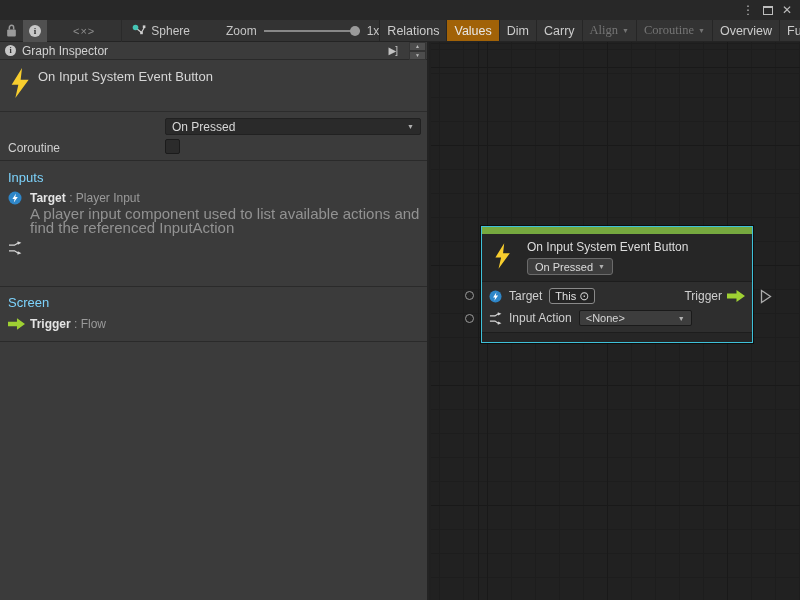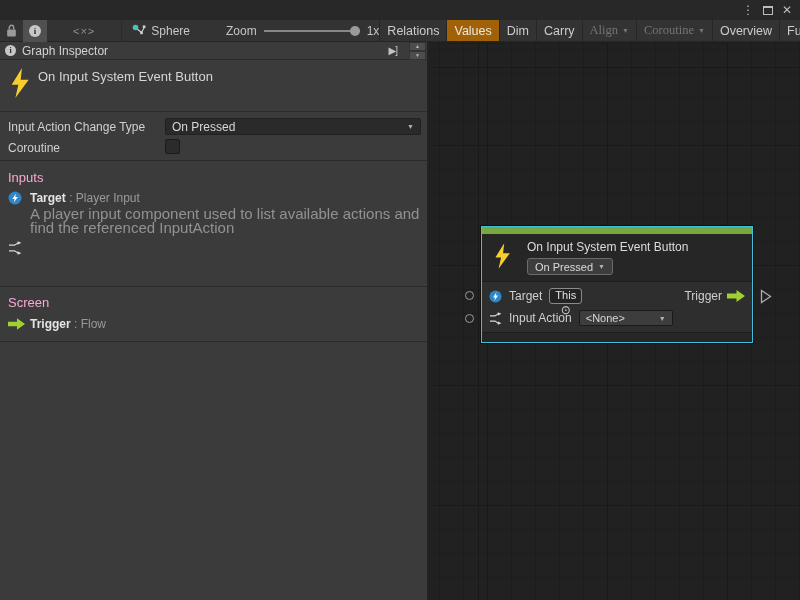--- a/index.html
+++ b/index.html
@@ -60,21 +60,21 @@
 
   .field-label { position:absolute; left:8px; font-size:12px; color:#d0d0d0; }
   .dropdown { position:absolute; left:165px; width:256px; height:17px; background:#2a2a2a;
               border:1px solid #212121; border-radius:2px; display:flex; align-items:center;
               padding:0 6px; font-size:12px; color:#d8d8d8; }
   .dropdown .dd-arrow { margin-left:auto; }
   .checkbox { position:absolute; left:165px; width:15px; height:15px; background:#2b2b2b;
               border:1px solid #1b1b1b; border-radius:2px; }
   .divider { position:absolute; left:0; width:100%; border-top:1px solid #2a2a2a; }
 
-  .sect-header { position:absolute; left:8px; font-size:13px; color:#f9a8d4; }
+  .sect-header { position:absolute; left:8px; font-size:13px; color:#7dd3fc; }
   .io-icon { position:absolute; left:8px; width:14px; height:14px; }
   .io-name { position:absolute; left:30px; font-size:12px; color:#9a9a9a; }
   .io-name b { color:#e4e4e4; font-weight:bold; }
   .io-desc { position:absolute; left:30px; width:392px; font-size:15px; line-height:14px; color:#929292; }
 
   
   .canvas { position:absolute; left:431px; top:42px; width:369px; height:558px; background:#212121;
     background-image:
       repeating-linear-gradient(90deg,#191919 0 1px, transparent 1px 120px),
       repeating-linear-gradient(180deg,#191919 0 1px, transparent 1px 120px),
@@ -88,24 +88,24 @@
   .node-header { position:relative; height:47px; background:#262626; }
   .bolt-node { position:absolute; left:12px; top:8px; width:17px; height:28px; }
   .node-title { position:absolute; left:45px; top:6px; font-size:12px; color:#dcdcdc; white-space:nowrap; }
   .event-btn { position:absolute; left:45px; top:24px; height:17px; display:flex; align-items:center;
                gap:5px; padding:0 7px; background:#3d3d3d; border:1px solid #6b6b6b; border-radius:3px;
                font-size:11px; color:#dcdcdc; }
   .node-body { border-top:1px solid #1d1d1d; background:#2e2e2e; padding:3px 0; }
   .node-row { height:22px; display:flex; align-items:center; padding:0 7px; }
   .node-row .lbl { margin-left:7px; font-size:12px; color:#cfcfcf; }
   .this-btn { margin-left:7px; display:flex; align-items:center; gap:3px; height:16px; padding:0 5px;
-              background:#242424; border:1px solid #8a8a8a; border-radius:3px; font-size:11px; color:#e2e2e2;flex-direction:column; }
+              background:#242424; border:1px solid #8a8a8a; border-radius:3px; font-size:11px; color:#e2e2e2; }
   .scope-glyph { font-size:12px; color:#cfcfcf; line-height:1; }
   .trigger-out { margin-left:auto; display:flex; align-items:center; gap:5px; font-size:12px; color:#cfcfcf; }
-  .none-select { margin-left:7px; width:94px; height:16px; display:flex; align-items:center;
+  .none-select { margin-left:7px; width:113px; height:16px; display:flex; align-items:center;
                  padding:0 6px; background:#3d3d3d; border:1px solid #1a1a1a; border-radius:2px;
                  font-size:11px; color:#d6d6d6; }
   .none-select .dd-arrow { margin-left:auto; }
   .node-footer { height:10px; background:#262626; border-top:1px solid #1d1d1d; }
 
   .port-circle { position:absolute; width:9px; height:9px; border:1.5px solid #9a9a9a; border-radius:50%; }
   .port-tri { position:absolute; }
 </style>
 </head>
 <body>
@@ -192,21 +192,20 @@
       </span>
     </div>
 
     <div class="insp-title">
       <svg class="bolt-big" viewBox="0 0 12 18">
         <polygon points="7.2,0 1,10 5,10 3.2,18 11.2,7 6.4,7" fill="#F8CE2E"></polygon>
       </svg>
       <span class="t">On Input System Event Button</span>
     </div>
 
-    <span class="field-label" style="top:78px">Input Action Change Type</span>
     <span class="dropdown" style="top:76px">
       <span>On Pressed</span>
       <span class="dd-arrow">▼</span>
     </span>
     <span class="field-label" style="top:99px">Coroutine</span>
     <span class="checkbox" style="top:97px"></span>
 
     <span class="divider" style="top:118px"></span>
 
     <span class="sect-header" style="top:128px">Inputs</span>

